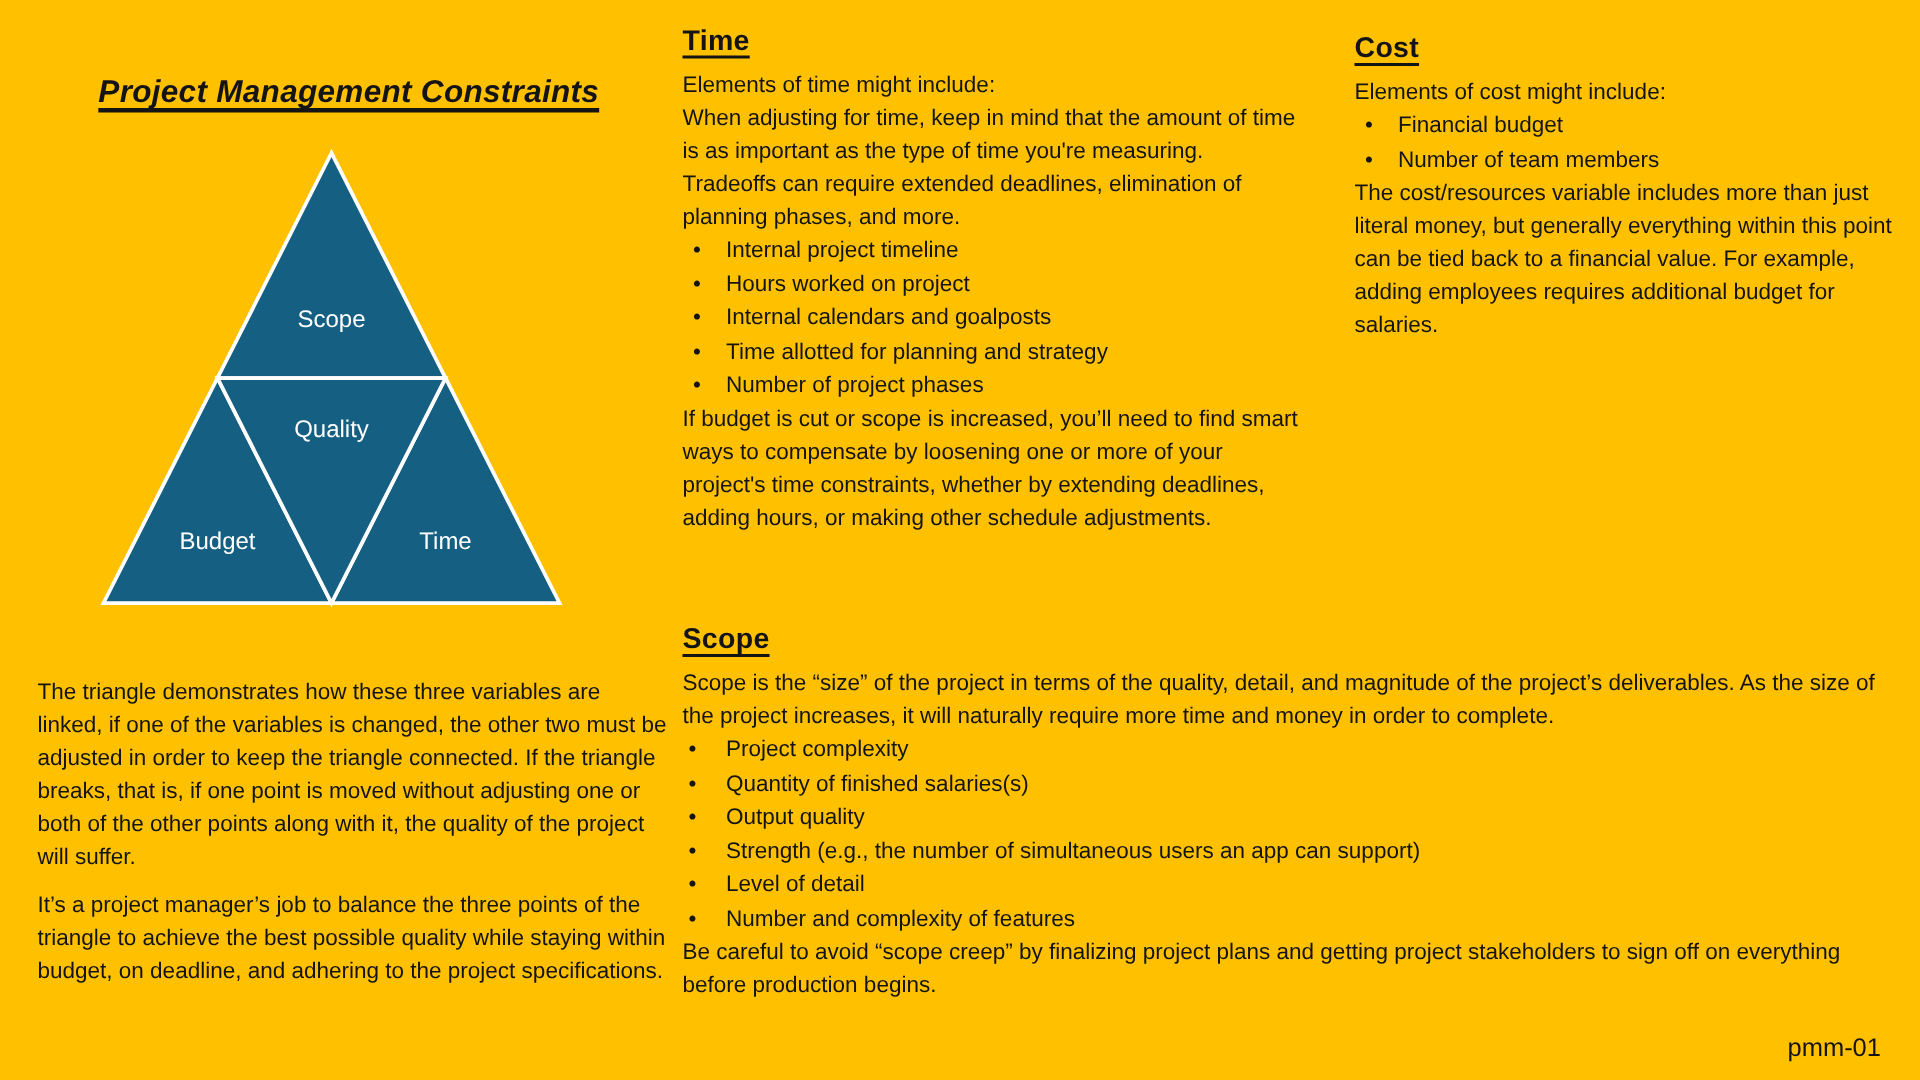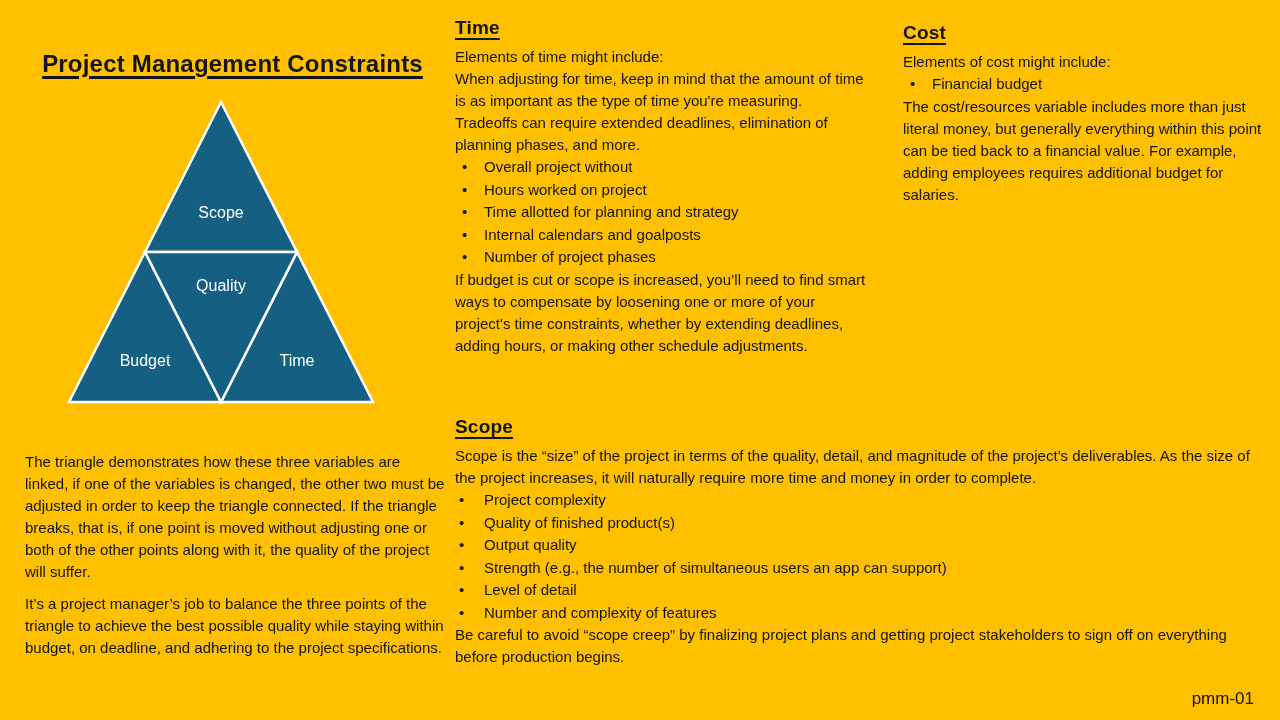--- a/index.html
+++ b/index.html
@@ -23,25 +23,26 @@
   .body-text { font-size:15px; line-height:22px; }
   .body-text p { margin:0; }
   ul.bullets { list-style:none; margin:0; padding:0; font-size:15px; line-height:22.5px; }
   ul.bullets li { position:relative; padding-left:29px; }
   ul.bullets li::before { content:"\2022"; position:absolute; left:7px; }
   .scope-wide ul.bullets li::before { left:4px; }
 
   .slide-title {
     position:absolute; left:25px; top:50px; width:415px;
     text-align:center;
-    font-size:24px; font-weight:bold;
+    font-size:21px; font-weight:bold;
     text-decoration:underline;
     text-decoration-thickness:2.5px;
     text-underline-offset:4px;
     letter-spacing:0.2px;
+    font-style:italic;
   }
   .triangle-wrap { position:absolute; left:65px; top:98px; }
   .tri-label {
     fill:#ffffff;
     font-family:"Liberation Sans", sans-serif;
     font-size:16px;
   }
   .left-paragraphs { position:absolute; left:25px; top:451px; width:420px; }
   .left-paragraphs p + p { margin-top:10px; }
 
@@ -76,48 +77,49 @@
   <p>The triangle demonstrates how these three variables are linked, if one of the variables is changed, the other two must be adjusted in order to keep the triangle connected. If the triangle breaks, that is, if one point is moved without adjusting one or both of the other points along with it, the quality of the project will suffer.</p>
   <p>It’s a project manager’s job to balance the three points of the triangle to achieve the best possible quality while staying within budget, on deadline, and adhering to the project specifications.</p>
 </div>
 
 <div class="time-col">
   <h2 class="heading">Time</h2>
   <div class="body-text">
     <p>Elements of time might include:</p>
     <p>When adjusting for time, keep in mind that the amount of time is as important as the type of time you're measuring. Tradeoffs can require extended deadlines, elimination of planning phases, and more.</p>
     <ul class="bullets">
-        <li>Overall project without</li>
+        <li>Internal project timeline</li>
         <li>Hours worked on project</li>
+        <li>Internal calendars and goalposts</li>
         <li>Time allotted for planning and strategy</li>
-        <li>Internal calendars and goalposts</li>
         <li>Number of project phases</li>
       </ul>
     <p>If budget is cut or scope is increased, you’ll need to find smart ways to compensate by loosening one or more of your project's time constraints, whether by extending deadlines, adding hours, or making other schedule adjustments.</p>
   </div>
 </div>
 
 <div class="cost-col">
   <h2 class="heading">Cost</h2>
   <div class="body-text">
     <p>Elements of cost might include:</p>
     <ul class="bullets">
         <li>Financial budget</li>
+        <li>Number of team members</li>
       </ul>
     <p>The cost/resources variable includes more than just literal money, but generally everything within this point can be tied back to a financial value. For example, adding employees requires additional budget for salaries.</p>
   </div>
 </div>
 
 <div class="scope-wide">
   <h2 class="heading">Scope</h2>
   <div class="body-text">
     <p>Scope is the “size” of the project in terms of the quality, detail, and magnitude of the project’s deliverables. As the size of the project increases, it will naturally require more time and money in order to complete.</p>
     <ul class="bullets">
         <li>Project complexity</li>
-        <li>Quality of finished product(s)</li>
+        <li>Quantity of finished salaries(s)</li>
         <li>Output quality</li>
         <li>Strength (e.g., the number of simultaneous users an app can support)</li>
         <li>Level of detail</li>
         <li>Number and complexity of features</li>
       </ul>
     <p>Be careful to avoid “scope creep” by finalizing project plans and getting project stakeholders to sign off on everything before production begins.</p>
   </div>
 </div>
 
 <div class="footer-label">pmm-01</div>

